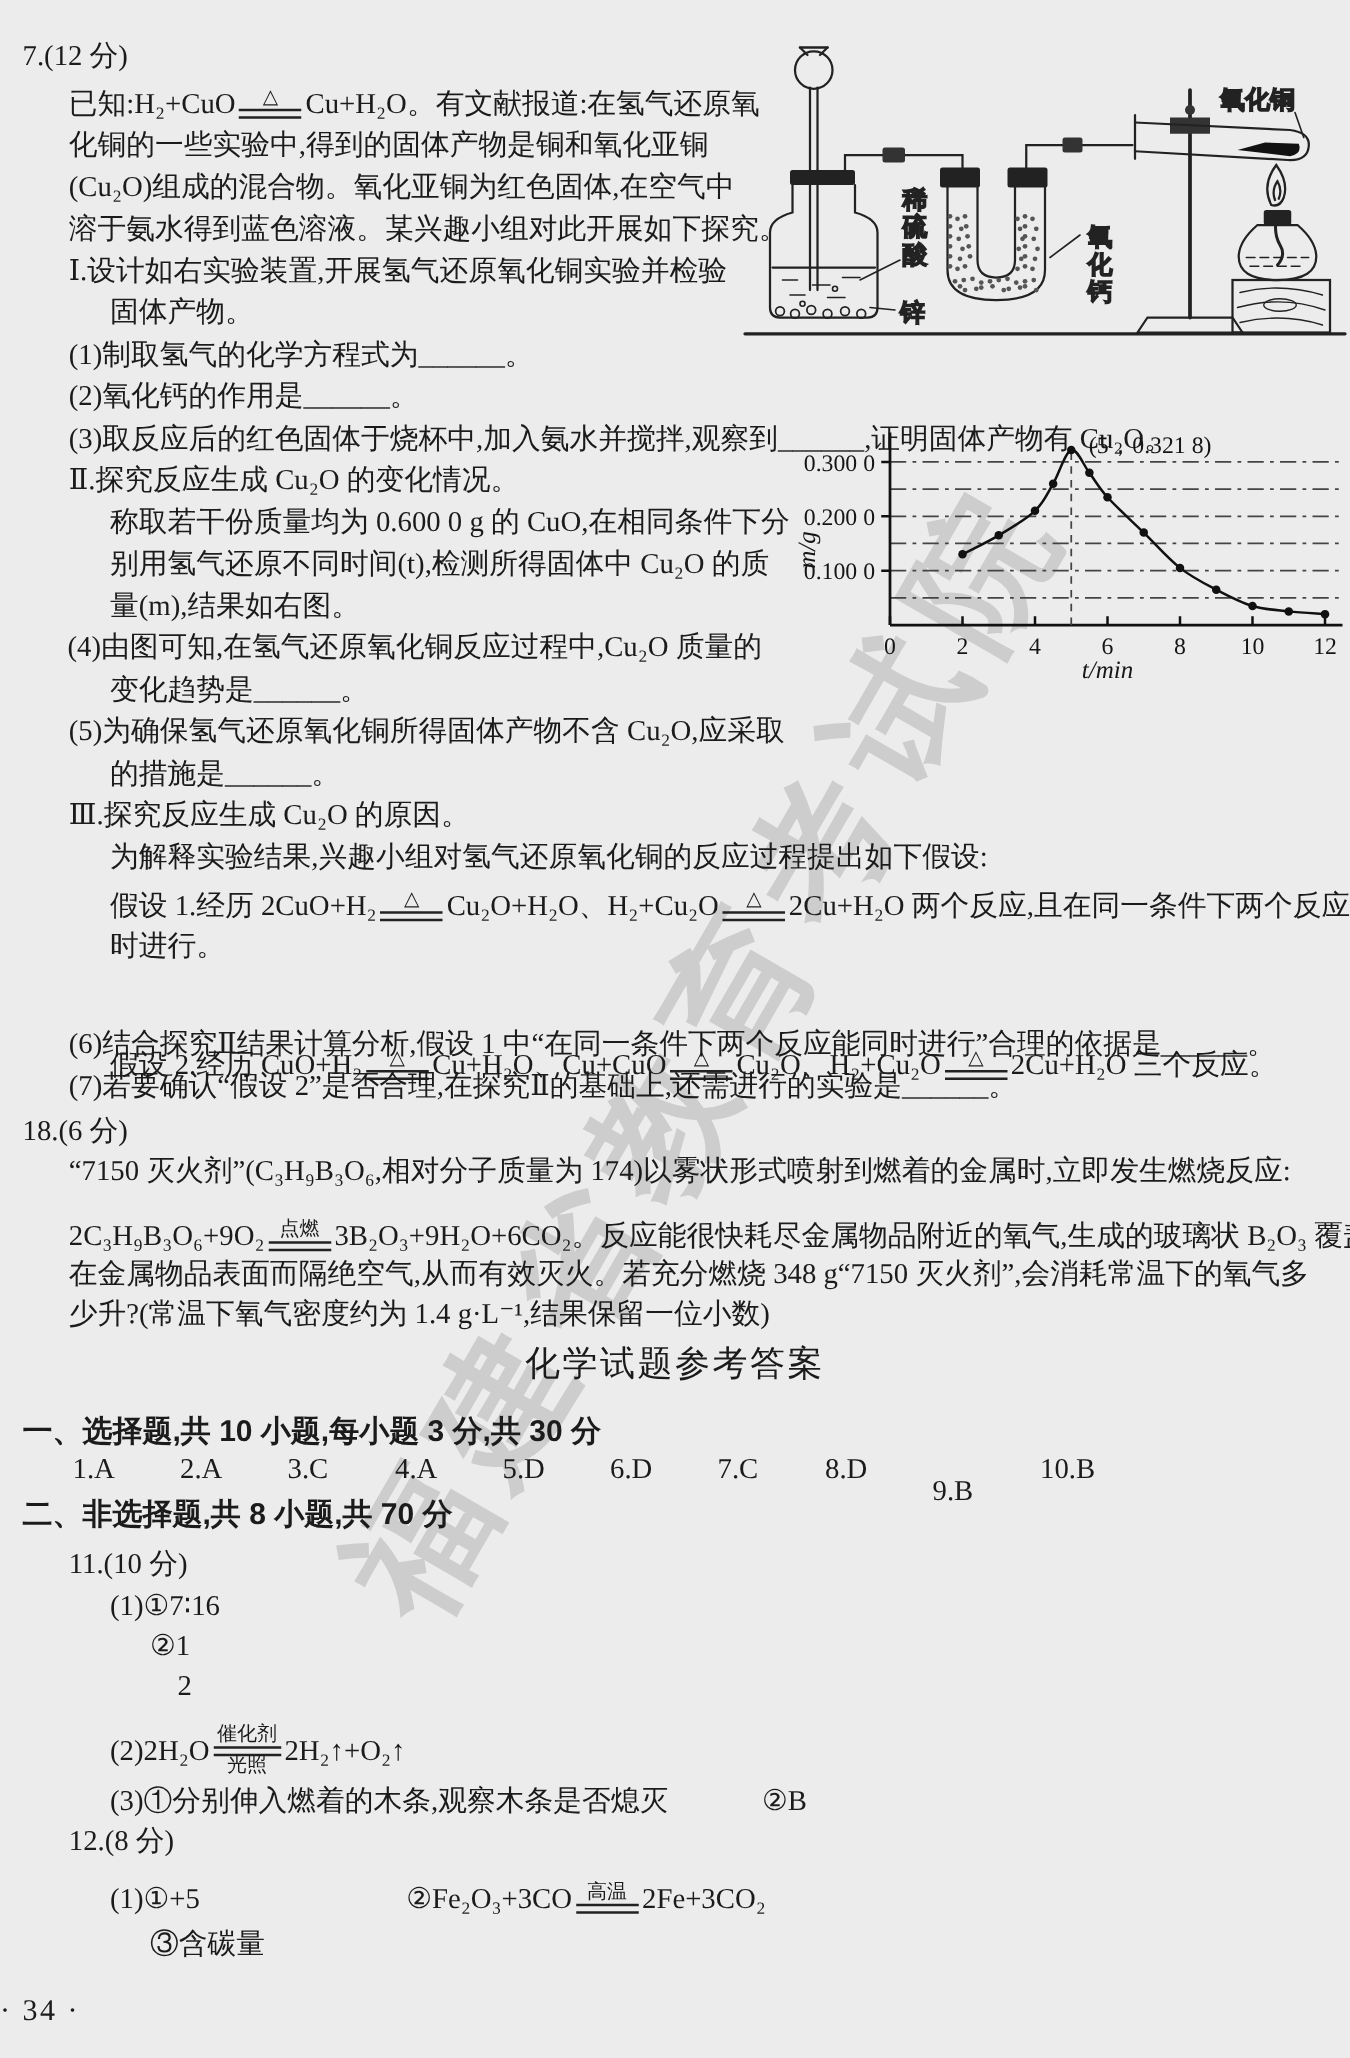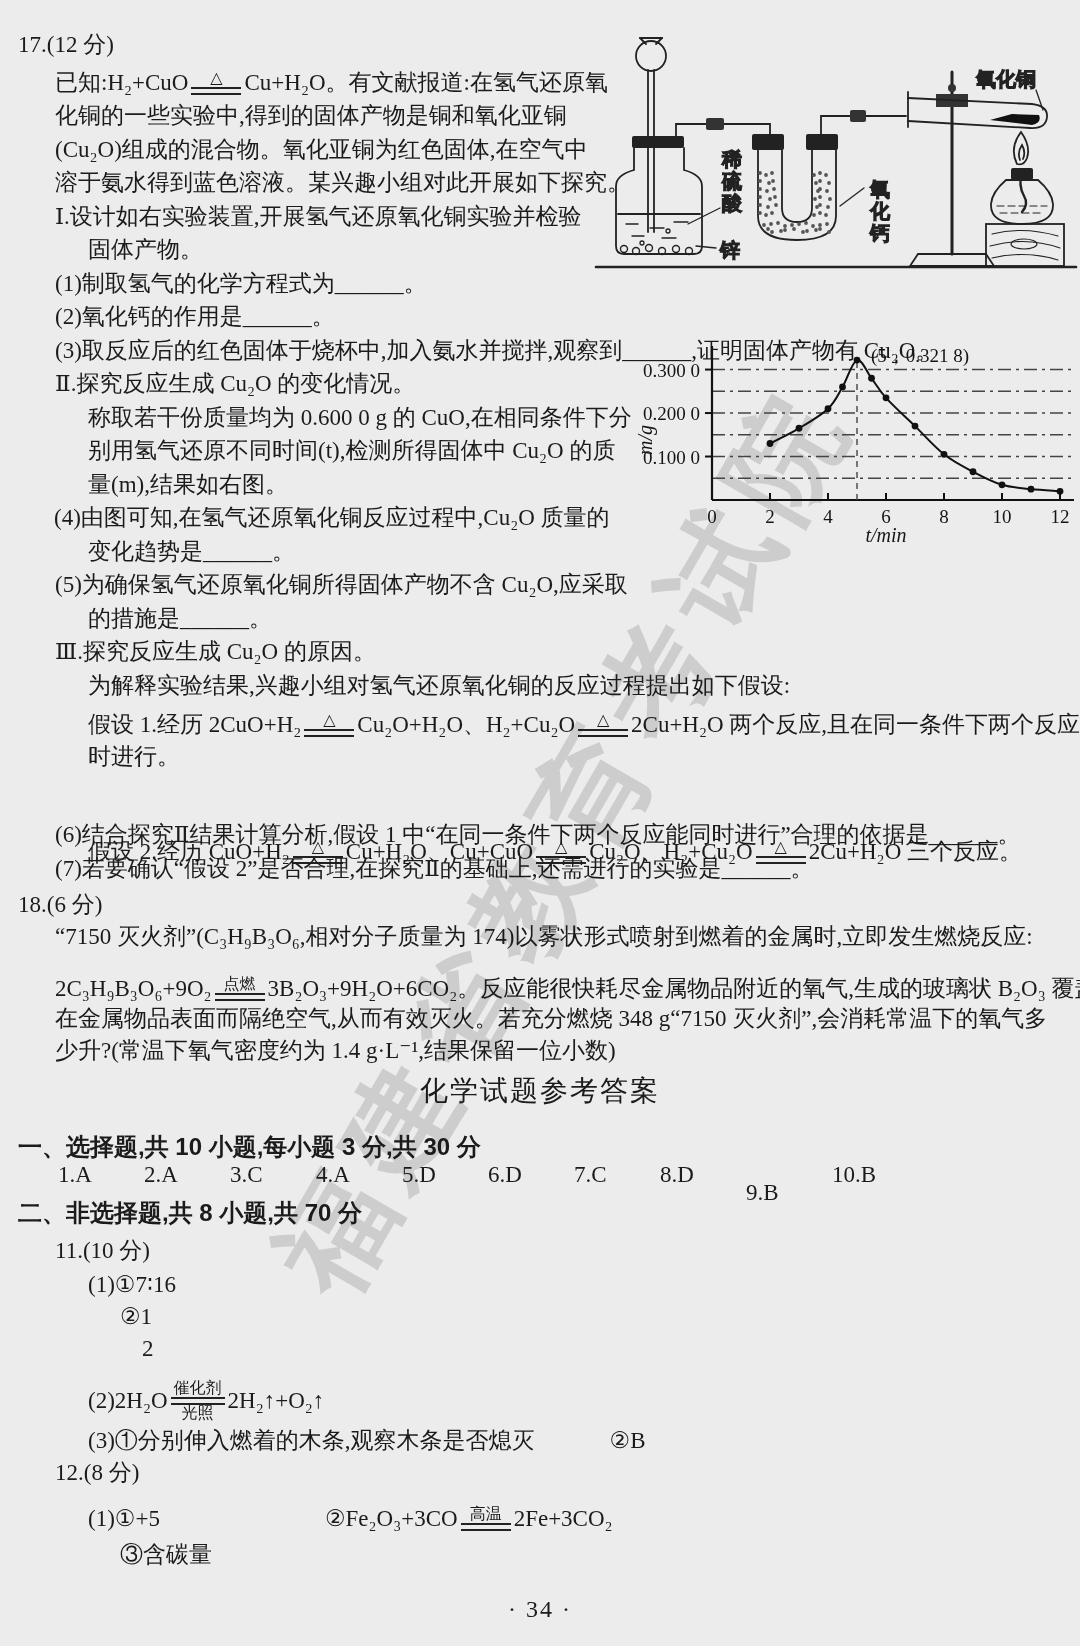--- a/index.html
+++ b/index.html
@@ -28,21 +28,21 @@
   .deq .a,.deq .u{font-size:16px; line-height:1.05; padding:0 3px; white-space:nowrap;}
   .deq .l{align-self:stretch; height:4px; border-top:2px solid #222; border-bottom:2px solid #222; min-width:50px;}
   #answers-title{
     position:absolute; left:0; width:100%; text-align:center;
     font-family:"Liberation Sans","DejaVu Sans",sans-serif;
     font-weight:normal; font-size:28px; letter-spacing:2px;
   }
   #choices-row{position:absolute; left:0; top:0; width:100%; height:32px;}
   #choices-row .choice{position:absolute; font-size:23px; white-space:nowrap;}
   #page-number{
-    position:absolute; left:0; width:100%; text-align:center;
+    position:absolute; left:0; width:100%; 
     font-size:24px; letter-spacing:2px;
   }
   #watermark{
     position:absolute; left:565px; top:840px;
     transform:translate(-50%,-50%) rotate(-60deg);
     font-size:112px; letter-spacing:16px; white-space:nowrap;
     color:#8d8d8d; opacity:.32;
     font-family:"Liberation Sans","DejaVu Sans",sans-serif; font-weight:bold;
     pointer-events:none;
   }
@@ -53,21 +53,21 @@
   svg .anno{font-size:19px;}
 </style>
 </head>
 <body>
 
 <div id="page">
 
   <div id="watermark">福建省教育考试院</div>
 
   <div class="layer">
-      <div class="tline" style="top: 28px; left: 18px;"><span class="tok">17.(12 分)</span></div>
+      <div class="tline" style="top: 28px; left: 18px;"><span class="tok">7.(12 分)</span></div>
       <div class="tline" style="top: 66px; left: 55px;"><span class="tok">已知:H₂+CuO</span><span class="deq">
           <span class="a">△</span>
           <span class="l"></span>
         </span><span class="tok">Cu+H₂O。有文献报道:在氢气还原氧</span></div>
       <div class="tline" style="top: 99px; left: 55px;"><span class="tok">化铜的一些实验中,得到的固体产物是铜和氧化亚铜</span></div>
       <div class="tline" style="top: 133px; left: 55px;"><span class="tok">(Cu₂O)组成的混合物。氧化亚铜为红色固体,在空气中</span></div>
       <div class="tline" style="top: 166px; left: 55px;"><span class="tok">溶于氨水得到蓝色溶液。某兴趣小组对此开展如下探究。</span></div>
       <div class="tline" style="top: 200px; left: 55px;"><span class="tok">Ⅰ.设计如右实验装置,开展氢气还原氧化铜实验并检验</span></div>
       <div class="tline" style="top: 233px; left: 88px;"><span class="tok">固体产物。</span></div>
       <div class="tline" style="top: 267px; left: 55px;"><span class="tok">(1)制取氢气的化学方程式为______。</span></div>

